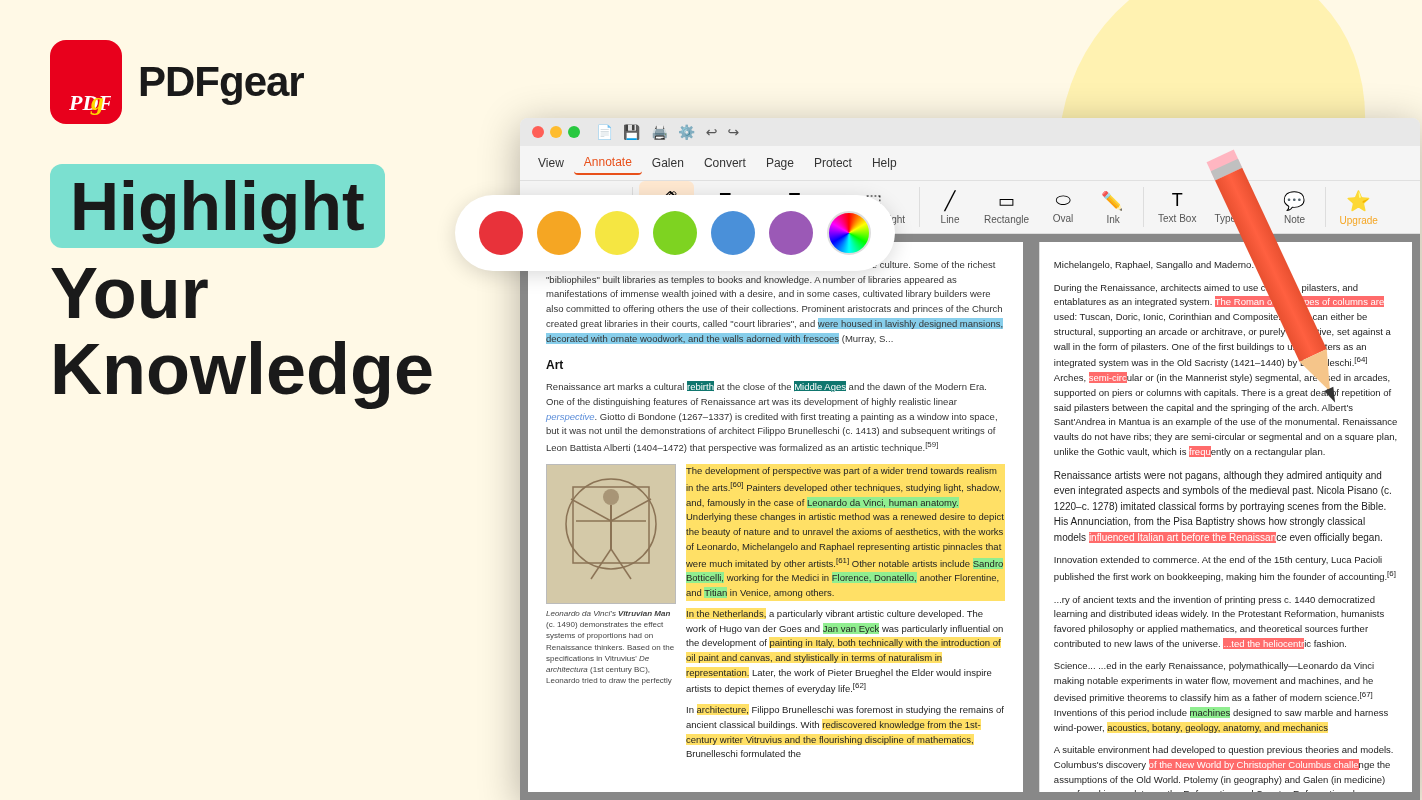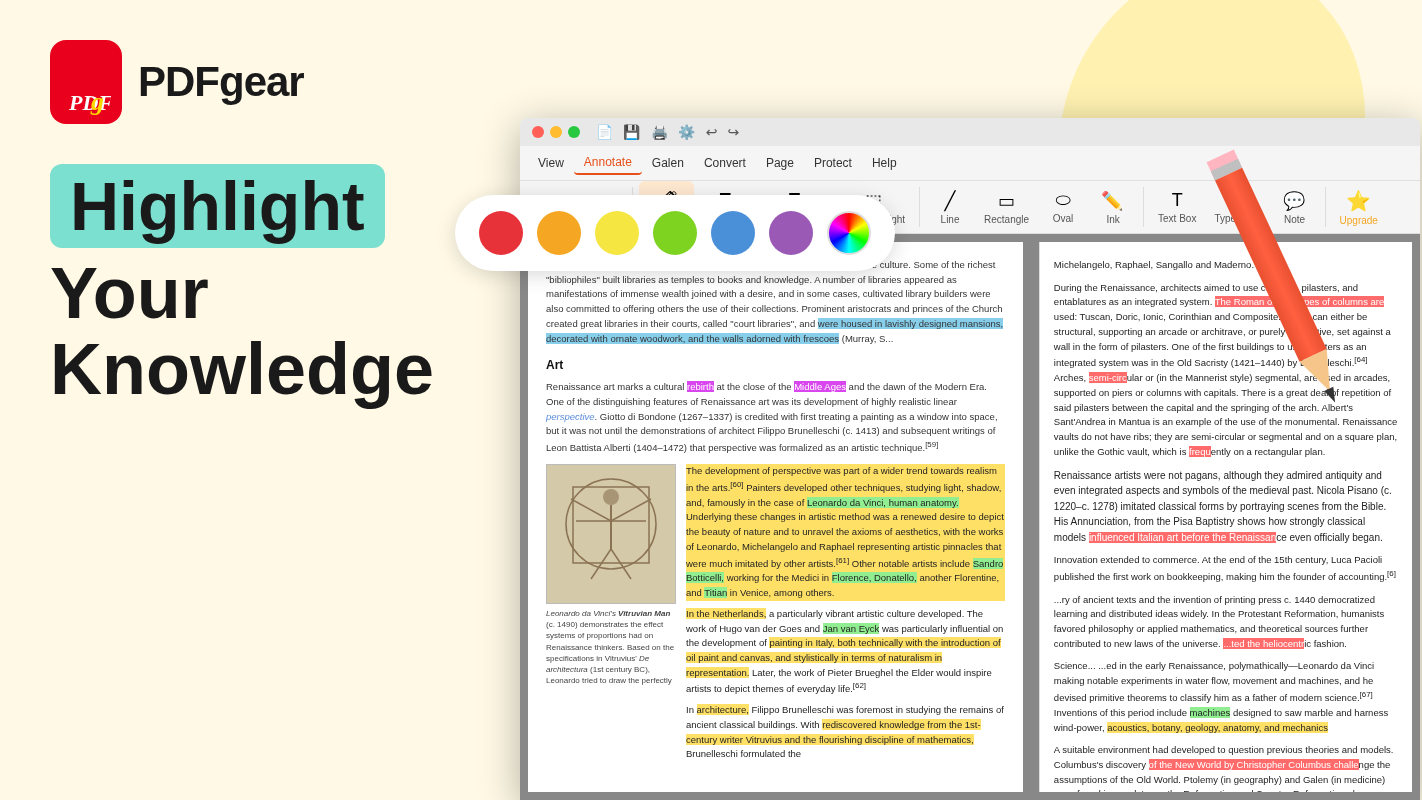--- a/index.html
+++ b/index.html
@@ -197,21 +197,21 @@
       flex: 1;
       background: white;
       margin: 8px;
       padding: 24px 28px;
       overflow: hidden;
       font-size: 11px;
       line-height: 1.5;
       color: #222;
       position: relative;
     }
-    .highlight-orange { background: #d946ef; color: white; }
+    .highlight-orange { background: #0f766e; color: white; text-decoration: underline; }
     .highlight-blue { background: #87CEEB; }
 
     .section-title {
       font-size: 12px;
       font-weight: 700;
       margin: 10px 0 6px;
       color: #111;
     }
 
     

